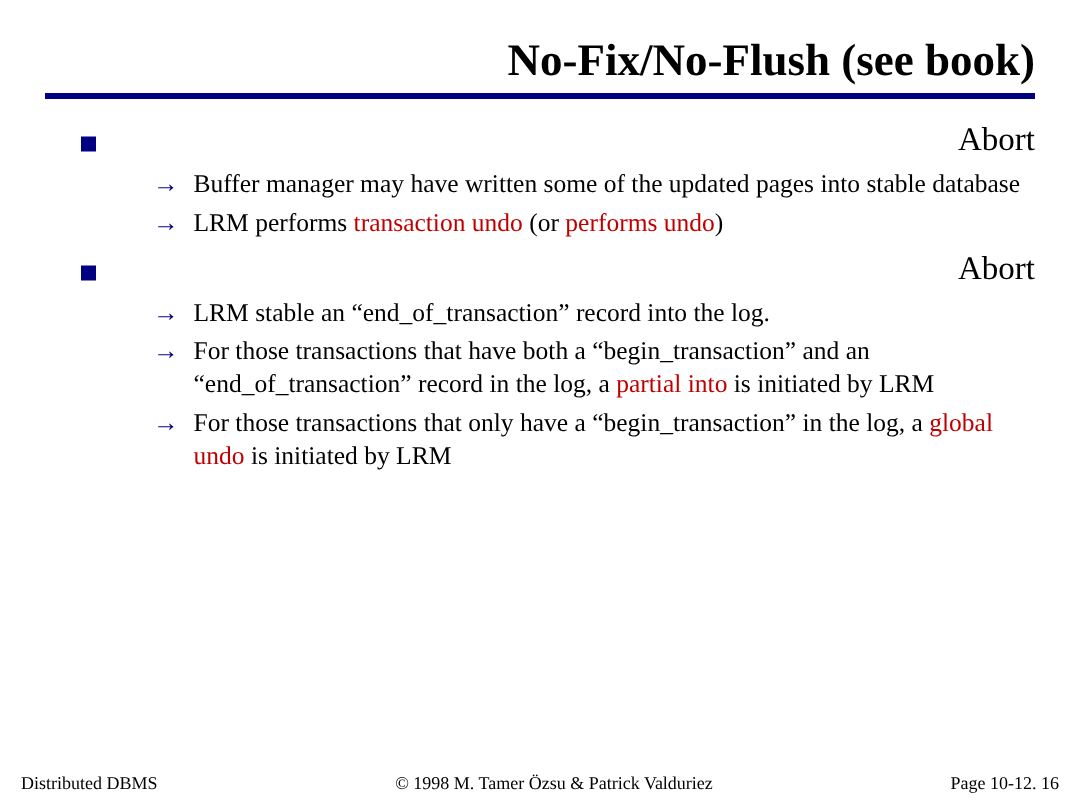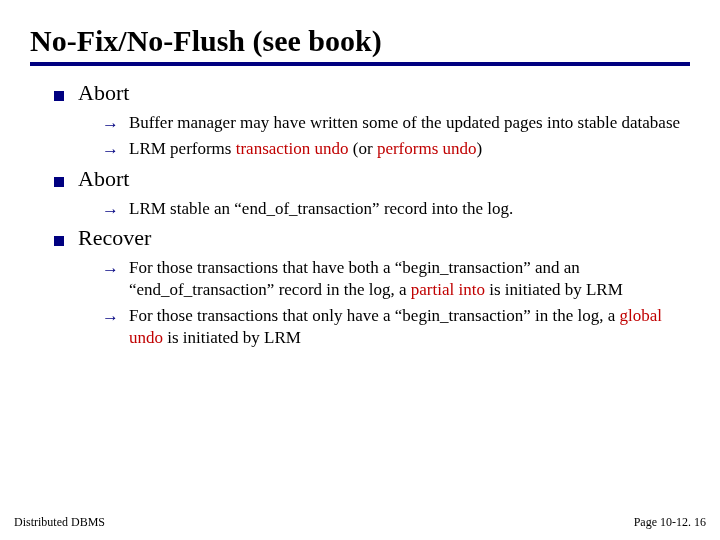--- a/index.html
+++ b/index.html
@@ -13,31 +13,33 @@
     position: relative;
     overflow: hidden;
   }
   .slide {
     padding: 24px 30px 0 30px;
   }
   .title {
     font-size: 30px;
     font-weight: bold;
     margin: 0 0 4px 0;
+    text-align: right;
   }
   .title-rule {
     border: none;
     border-top: 4px solid #000080;
     margin: 0 0 14px 0;
   }
   .level1 {
     display: flex;
     align-items: baseline;
     font-size: 22px;
     margin: 6px 0 6px 24px;
+    justify-content: space-between;
   }
   .sq {
     display: inline-block;
     width: 10px;
     height: 10px;
     background: #000080;
     margin-right: 14px;
     position: relative;
     top: 1px;
     flex-shrink: 0;
@@ -91,31 +93,28 @@
         <span><span>LRM  performs </span><span class="red">transaction undo</span><span> (or </span><span class="red">performs undo</span><span>)</span></span>
       </div>
       <div class="level1">
         <span class="sq"></span>
         <span>Abort</span>
       </div>
       <div class="level2">
         <span class="arrow">→</span>
         <span><span>LRM stable an “end_of_transaction” record into the log.</span></span>
       </div>
-      <div class="level1">
-        <span class="sq"></span>
-        <span>Recover</span>
-      </div>
       <div class="level2">
         <span class="arrow">→</span>
         <span><span>For those transactions that have both a “begin_transaction” and an “end_of_transaction” record in the log, a </span><span class="red">partial into</span><span> is initiated by LRM</span></span>
       </div>
       <div class="level2">
         <span class="arrow">→</span>
         <span><span>For those transactions that only have a “begin_transaction” in the log, a </span><span class="red">global undo</span><span> is initiated by LRM</span></span>
       </div>
     </div>
 </div>
 
 <div class="footer">
   <span>Distributed DBMS</span>
+  <span>© 1998 M. Tamer Özsu &amp; Patrick Valduriez</span>
   <span>Page 10-12. 16</span>
 </div>
 
 </body></html>

